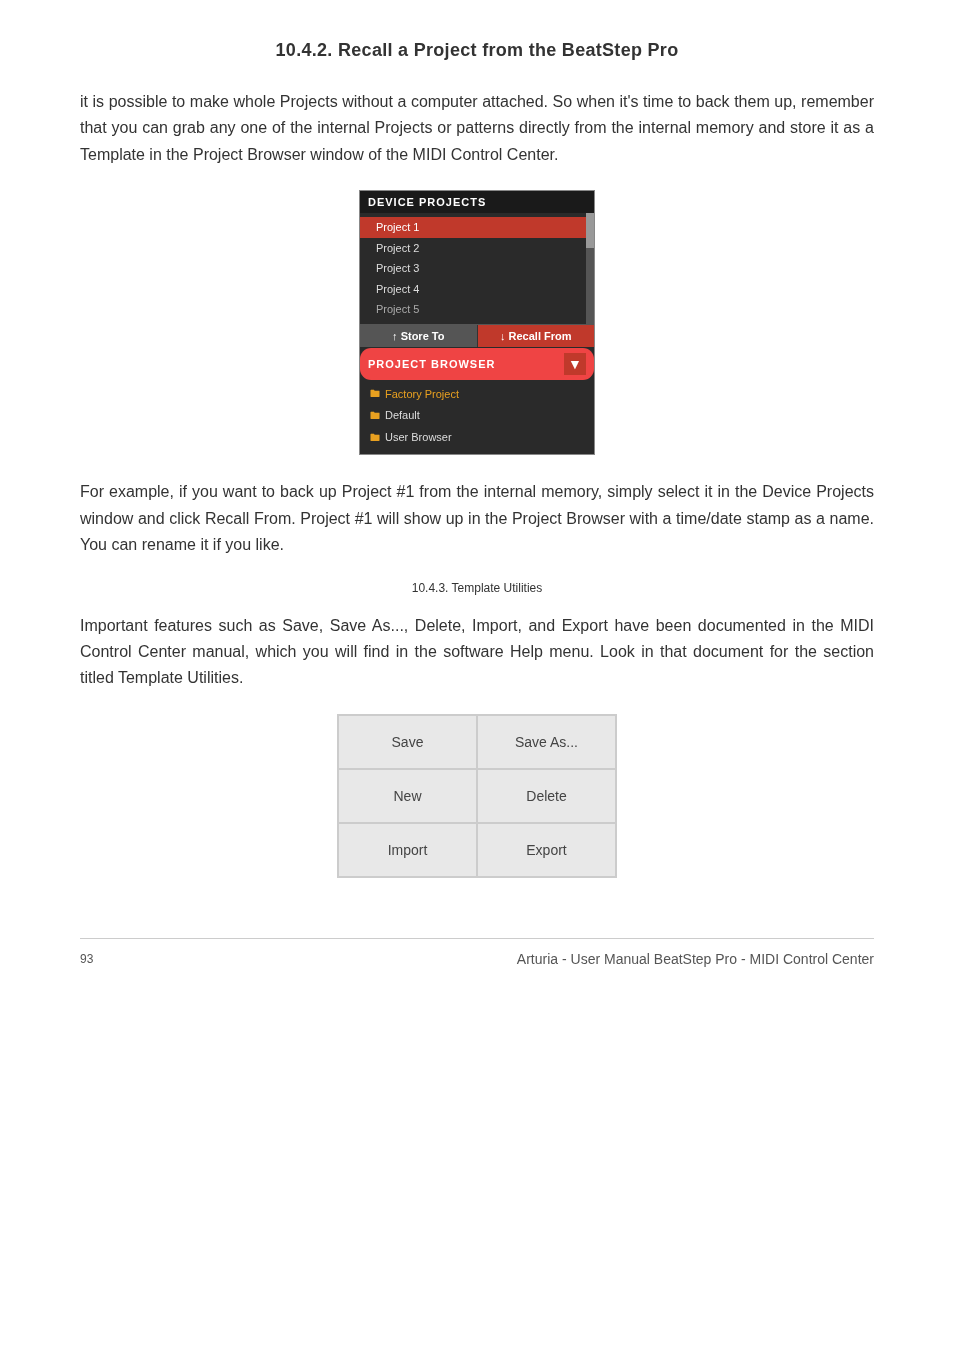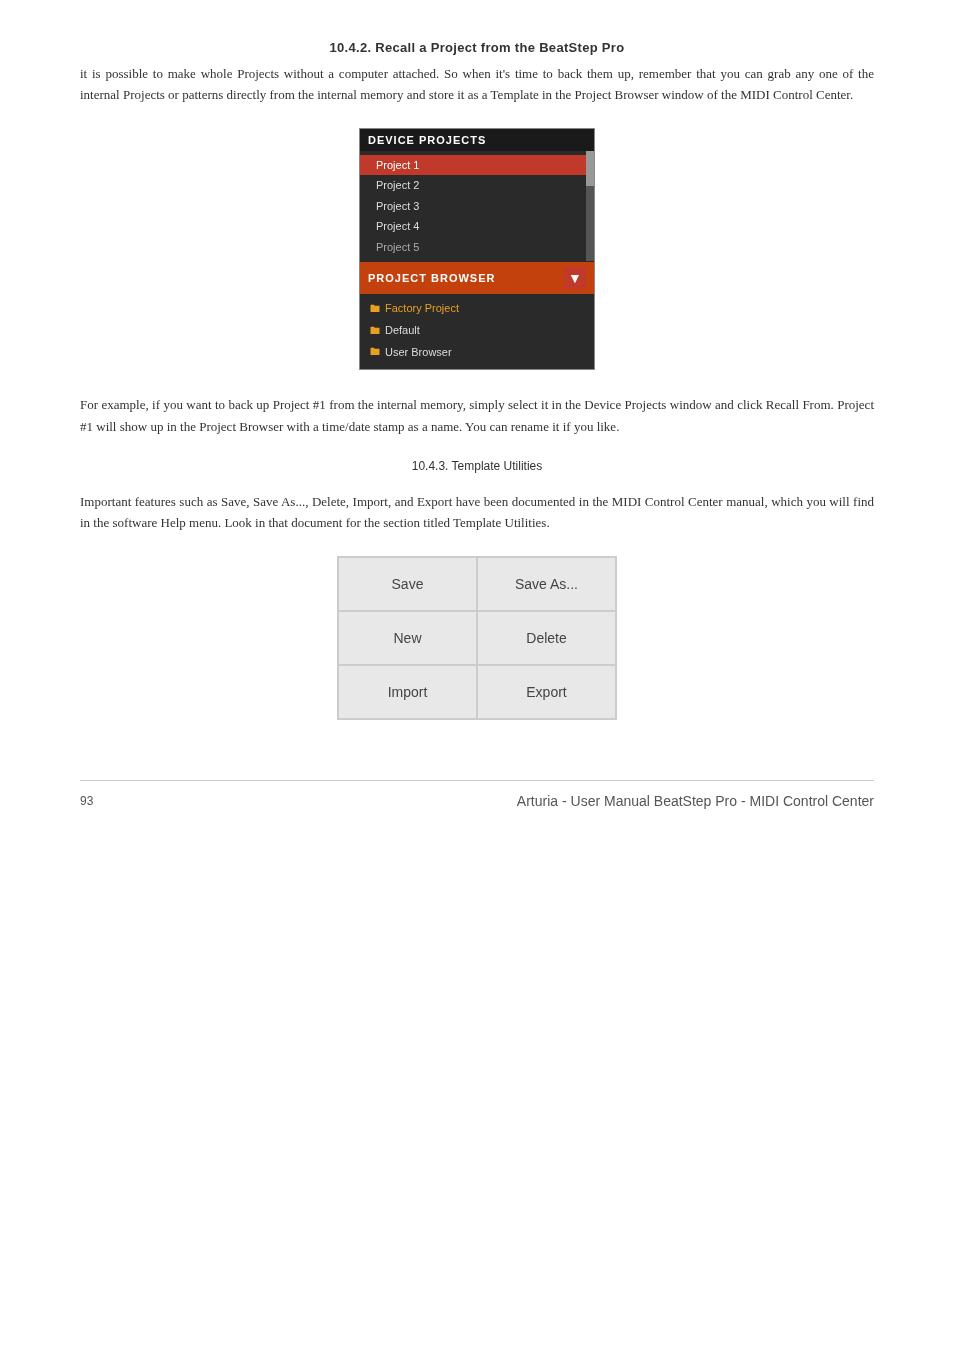--- a/index.html
+++ b/index.html
@@ -7,33 +7,33 @@
       background: #ffffff;
       font-family: Georgia, 'Times New Roman', serif;
       color: #333;
       width: 954px;
       min-height: 1354px;
       padding: 40px 80px 60px 80px;
     }
 
     .section-heading {
       text-align: center;
-      font-size: 13px;
+      font-size: 18px;
       font-weight: bold;
       font-family: Arial, sans-serif;
-      margin-bottom: 8px;
+      margin-bottom: 28px;
       letter-spacing: 0.3px;
     }
 
     .body-text {
-      font-size: 13px;
+      font-size: 16px;
       line-height: 1.65;
       text-align: justify;
       margin-bottom: 22px;
-      font-family: Liberation Serif, serif;
+      font-family: Liberation Sans, sans-serif;
     }
 
     .figure-container {
       display: flex;
       justify-content: center;
       margin: 20px 0 24px 0;
     }
 
     
     .device-ui {
@@ -94,31 +94,32 @@
       color: #fff;
       border-right: 1px solid #333;
     }
 
     .recall-btn {
       background: #c0392b;
       color: #fff;
     }
 
     .project-browser-header {
-      background: #c2410c;
+      background: #ef4444;
       color: #fff;
       font-size: 11px;
       font-weight: bold;
       letter-spacing: 1px;
       padding: 5px 8px;
       text-transform: uppercase;
       margin-top: 1px;
       display: flex;
       align-items: center;
       justify-content: space-between;
+      border-radius: 11px;
     }
 
     .project-browser-list {
       padding: 4px 0 6px 0;
       background: #2a2a2a;
     }
 
     .browser-item {
       padding: 2px 8px 2px 10px;
       font-size: 11px;
@@ -232,20 +233,28 @@
       </div>
       <div class="device-project-item" style="color:#aaa;">
         <span>Project 5</span>
       </div>
 
       <div style="position:absolute; right:0; top:0; bottom:0; width:8px; background:#555;">
         <div style="width:8px; height:35px; background:#999;"></div>
       </div>
     </div>
 
+    <div class="store-recall-row">
+      <button class="store-btn">
+        <span>↑ </span><span>Store To</span>
+      </button>
+      <button class="recall-btn">
+        <span>↓ </span><span>Recall From</span>
+      </button>
+    </div>
 
     <div class="project-browser-header">
       <span>PROJECT BROWSER</span>
       <button class="down-arrow-btn">▼</button>
     </div>
 
     <div class="project-browser-list">
       <div class="browser-item factory">
         <span style="color:#e8a020; font-size:10px;">🖿</span>
         <span>Factory Project</span>

